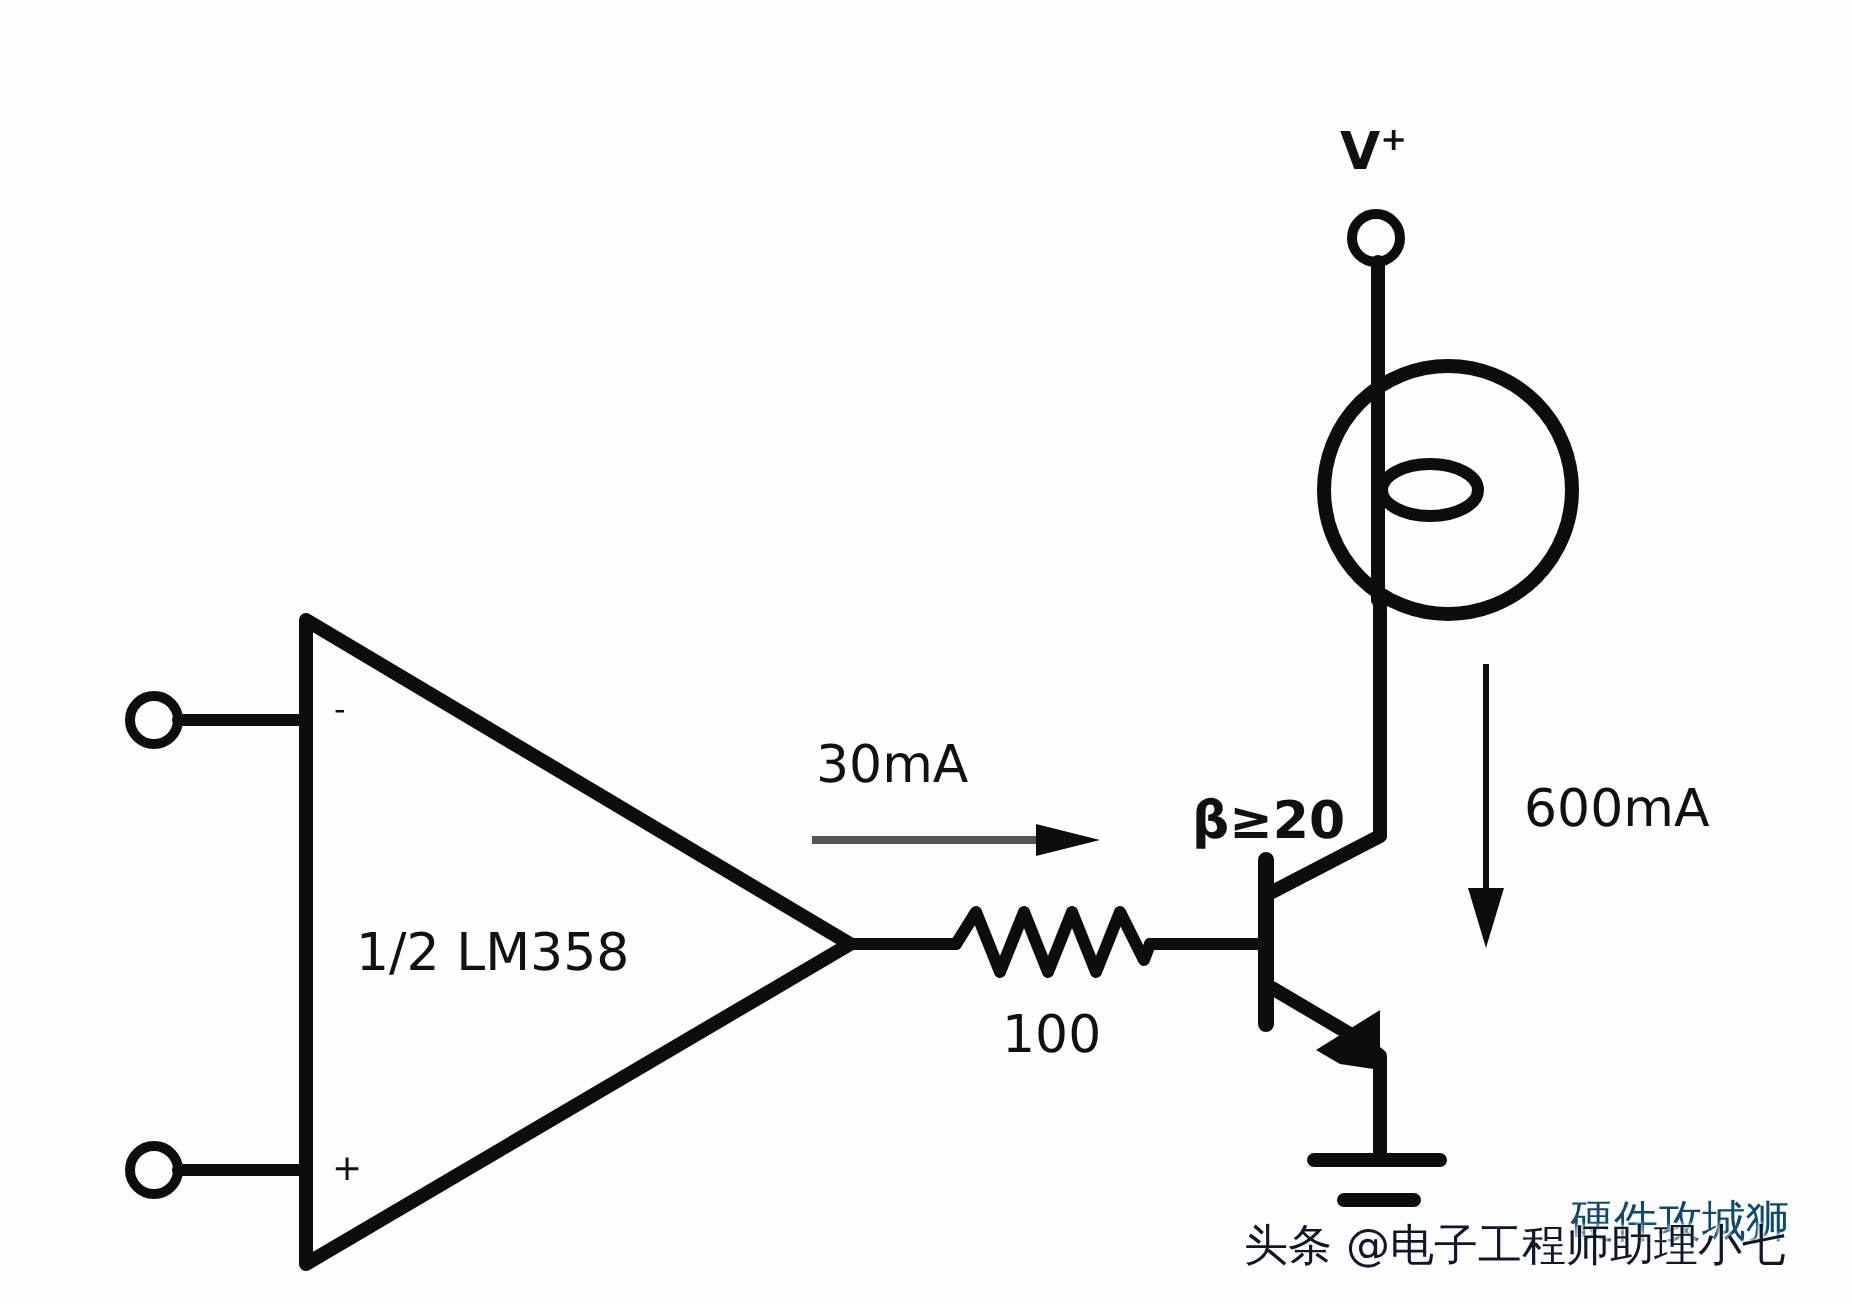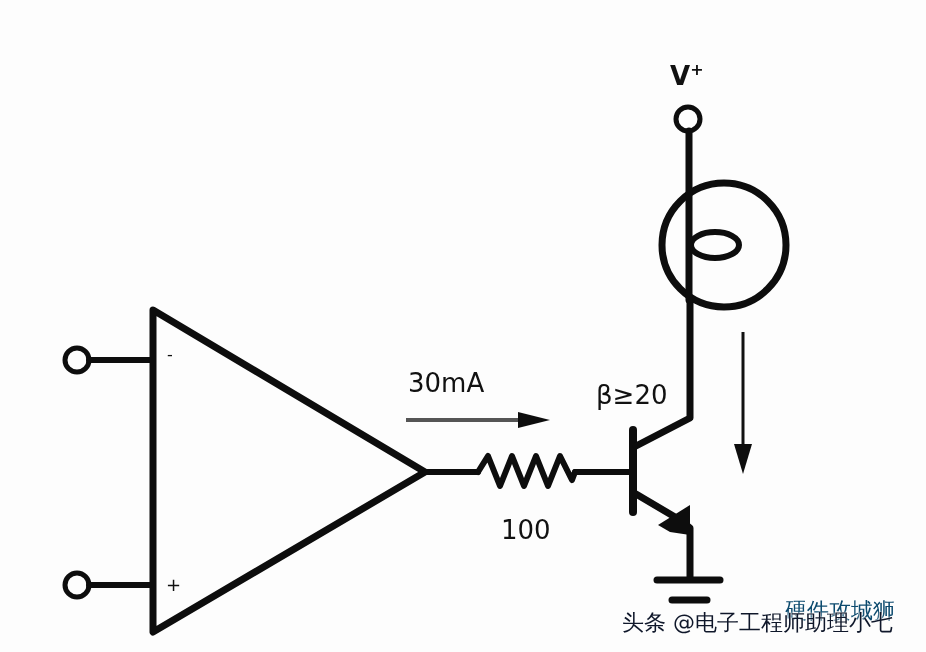--- a/index.html
+++ b/index.html
@@ -48,24 +48,26 @@
 
     <polygon points="658,525 690,505 690,535 670,532" fill="#0d0d0d"></polygon>
 
     <line x1="406" y1="420" x2="520" y2="420" stroke="#555" stroke-width="4"></line>
     <polygon points="518,412 550,420 518,428" fill="#0d0d0d"></polygon>
 
     <line x1="743" y1="332" x2="743" y2="448" stroke="#111" stroke-width="3"></line>
     <polygon points="734,444 752,444 743,474" fill="#0d0d0d"></polygon>
   </svg>
 
+  <span class="lbl" style="left:178px; top:462px; font-size:26px;">1/2 LM358</span>
   <span class="lbl" style="left:167px; top:345px; font-size:16px;">-</span>
   <span class="lbl" style="left:166px; top:574px; font-size:18px;">+</span>
   <span class="lbl" style="left:408px; top:368px; font-size:26px;">30mA</span>
-  <span class="lbl" style="left:501px; top:503px; font-size:26px;margin-top:12px;">100</span>
-  <span class="lbl" style="left:596px; top:380px; font-size:26px;">β≥20</span>
+  <span class="lbl" style="left:501px; top:503px; font-size:26px;">100</span>
+  <span class="lbl" style="left:596px; top:396px; font-size:26px;font-weight:bold;">β≥20</span>
+  <span class="lbl" style="left:762px; top:390px; font-size:26px;">600mA</span>
   <span class="lbl" style="left:670px; top:60px; font-size:26px; font-weight:bold;">
     <span>V</span><sup style="font-size:16px;">+</sup>
   </span>
 
   <span class="wm" style="left:785px; top:596px; color:#0c4a6e; font-size:22px;">硬件攻城狮</span>
   <span class="wm" style="left:622px; top:608px;">头条 @电子工程师助理小七</span>
 </div>
 
 </body></html>

